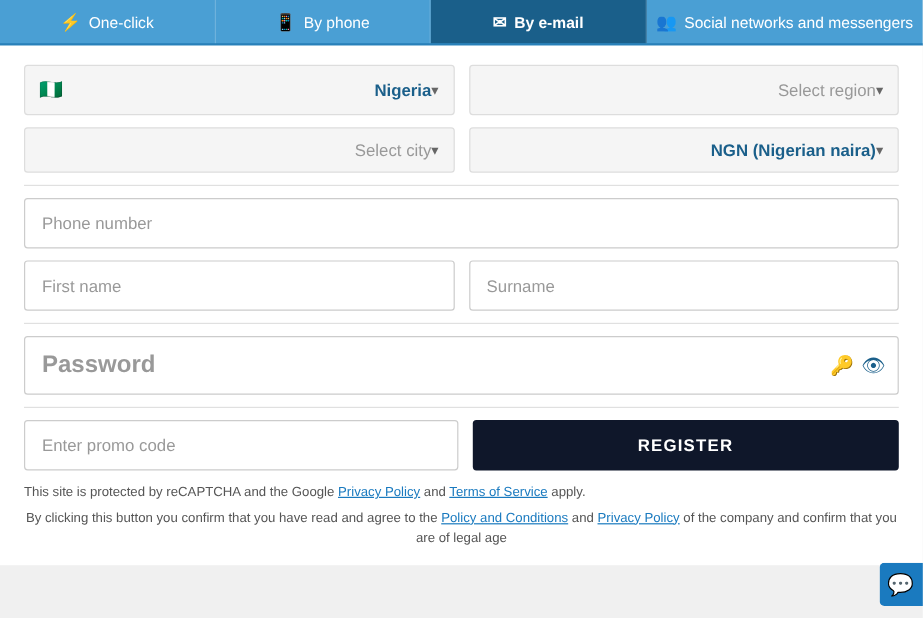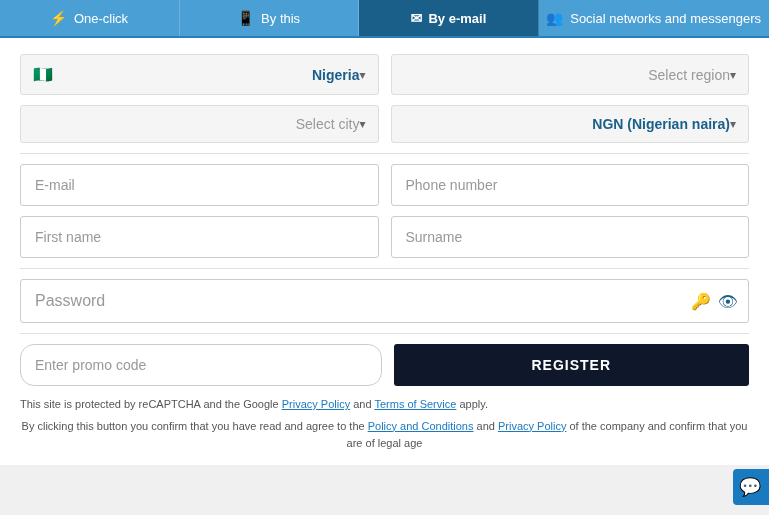--- a/index.html
+++ b/index.html
@@ -118,23 +118,24 @@
       display: flex;
       align-items: center;
       border: 1px solid #ccc;
       border-radius: 3px;
     }
     .input-wrapper input {
       flex: 1;
       border: none;
       outline: none;
       padding: 12px 14px;
-      font-size: 16px;
+      font-size: 20px;
       color: #000000;
       background: transparent;
+      font-weight: bold;
     }
     .input-wrapper input::placeholder {
       color: #999;
     }
     .input-icons {
       display: flex;
       gap: 6px;
       padding-right: 10px;
       align-items: center;
     }
@@ -146,21 +147,21 @@
 
     
     .action-row {
       display: flex;
       gap: 12px;
       margin-bottom: 10px;
     }
     .promo-input {
       flex: 1;
       border: 1px solid #ccc;
-      border-radius: 14px;
+      border-radius: 3px;
       padding: 12px 14px;
       font-size: 14px;
       color: #555;
       outline: none;
     }
     .promo-input::placeholder {
       color: #999;
     }
     .register-btn {
       flex: 1;
@@ -219,21 +220,21 @@
 </head>
 <body>
 
 <div class="tab-bar">
   <div class="tab">
     <span class="tab-icon">⚡</span>
     <span>One-click</span>
   </div>
   <div class="tab">
     <span class="tab-icon">📱</span>
-    <span>By this</span>
+    <span>By phone</span>
   </div>
   <div class="tab active">
     <span class="tab-icon">✉</span>
     <span>By e-mail</span>
   </div>
   <div class="tab">
     <span class="tab-icon">👥</span>
     <span>Social networks and messengers</span>
   </div>
 </div>
@@ -259,21 +260,20 @@
     </div>
     <div class="select-wrapper">
       <span class="select-label currency">NGN (Nigerian naira)</span>
       <span class="chevron">▾</span>
     </div>
   </div>
 
   <hr class="divider">
 
   <div class="input-row">
-    <input class="input-field" type="email" placeholder="E-mail" style="">
     <input class="input-field" type="tel" placeholder="Phone number" style="">
   </div>
 
   <div class="input-row">
     <input class="input-field" type="text" placeholder="First name" style="">
     <input class="input-field" type="text" placeholder="Surname" style="">
   </div>
 
   <hr class="divider">
 

